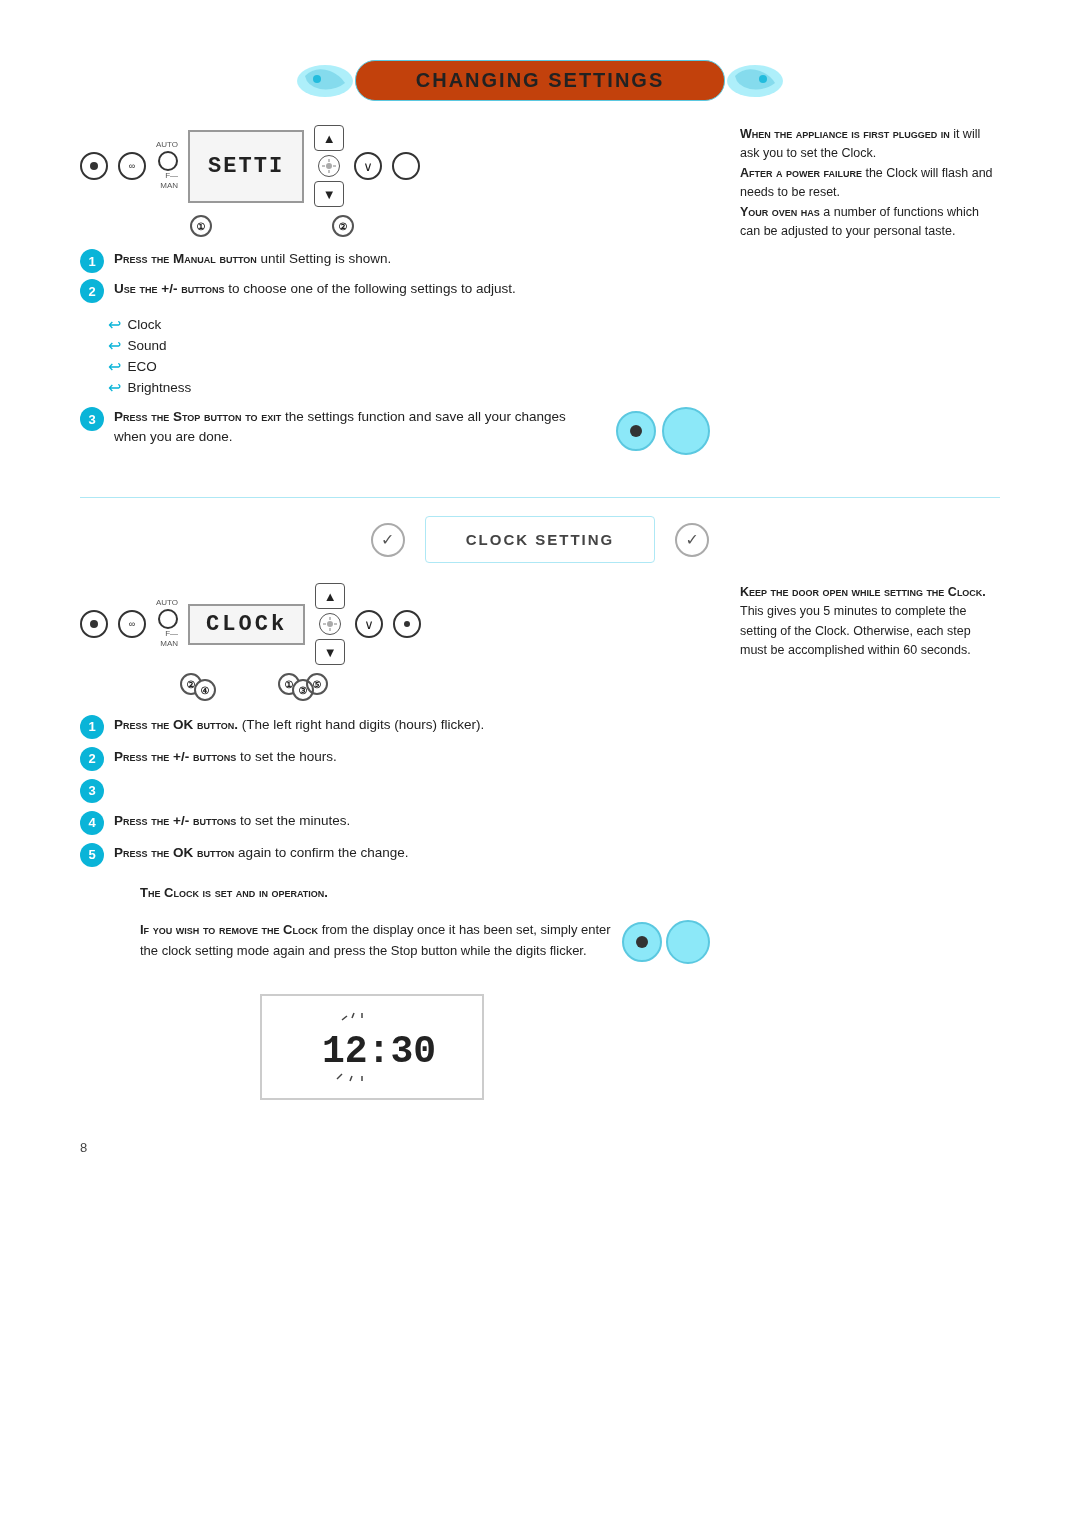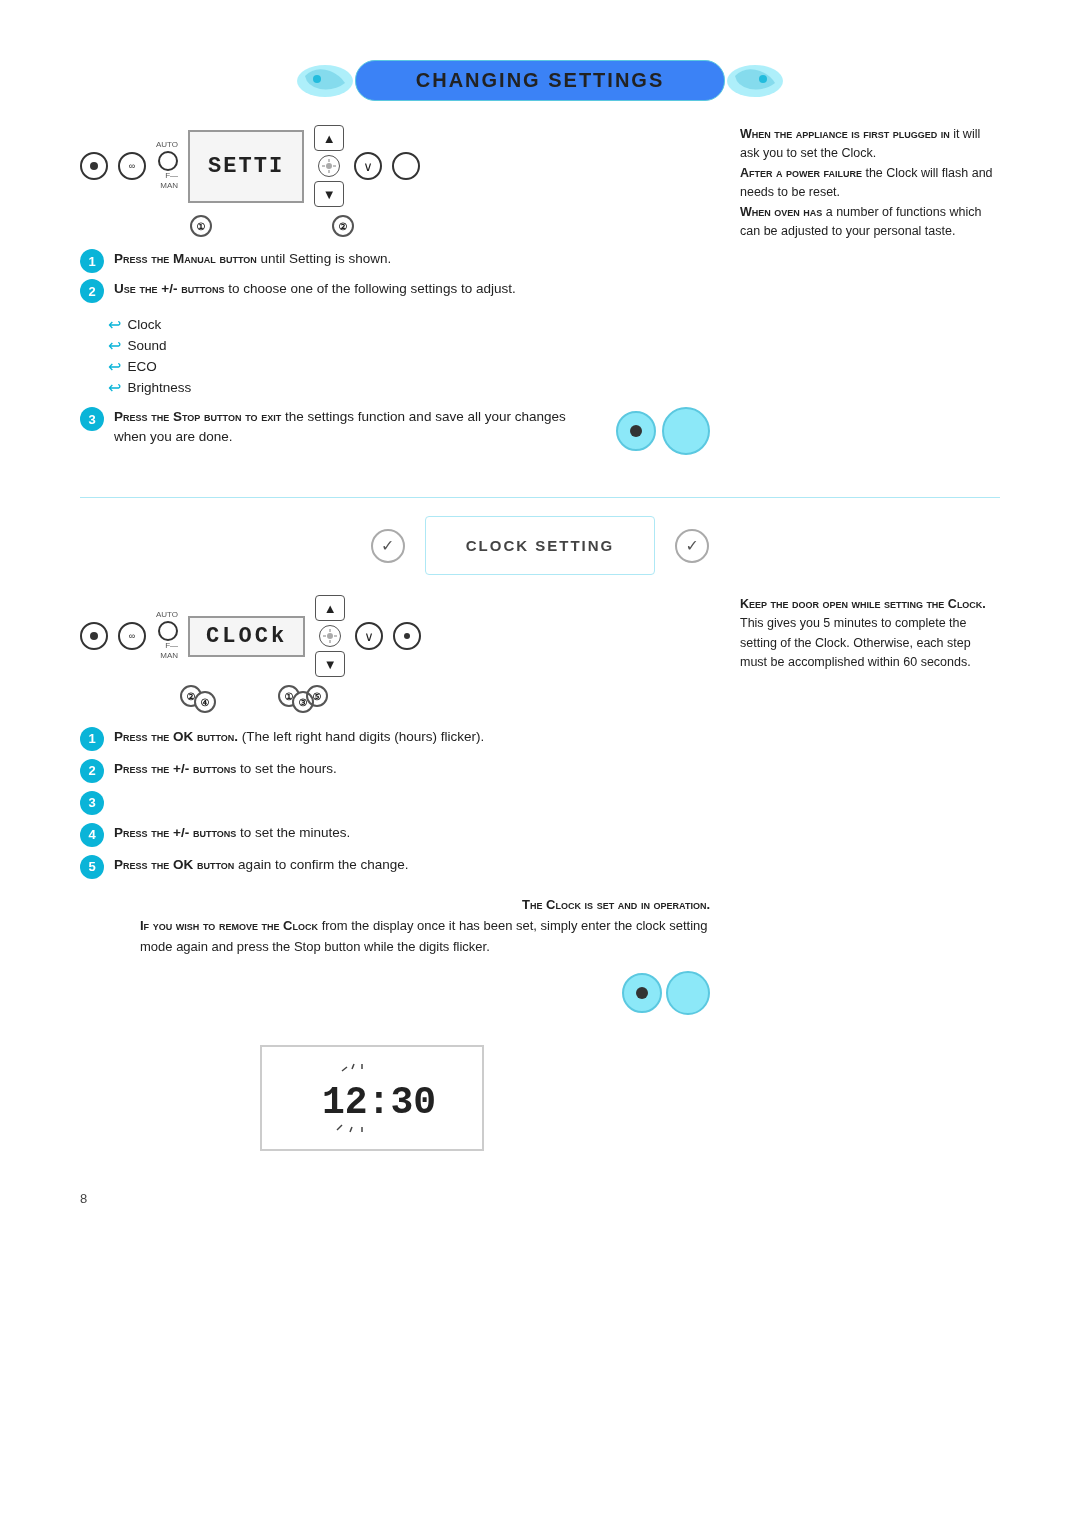--- a/index.html
+++ b/index.html
@@ -15,21 +15,21 @@
 
     
     .section-header {
       display: flex;
       align-items: center;
       justify-content: center;
       margin-bottom: 24px;
       position: relative;
     }
     .header-pill {
-      background: #3b82f6;
+      background: #c2410c;
       border-radius: 20px;
       padding: 8px 60px;
       font-size: 20px;
       font-weight: bold;
       letter-spacing: 2px;
       text-transform: uppercase;
       color: #222;
       border: 1.5px solid #5bc8e0;
     }
     .decorative-icon {
@@ -152,21 +152,21 @@
     .clock-section-header {
       display: flex;
       align-items: center;
       justify-content: center;
       gap: 20px;
       margin-bottom: 20px;
     }
     .clock-header-pill {
       border: 1.5px solid #aee8f5;
       border-radius: 4px;
-      padding: 20px 40px;
+      padding: 14px 40px;
       font-size: 15px;
       letter-spacing: 2px;
       font-weight: bold;
       color: #444;
       background: white;
     }
     .chevron-circle {
       width: 34px; height: 34px;
       border: 2px solid #aaa;
       border-radius: 50%;
@@ -195,21 +195,21 @@
     }
 
     
     .final-note {
       margin-left: 60px;
       margin-top: 10px;
       margin-bottom: 20px;
       font-size: 13px;
       line-height: 1.6;
     }
-    .final-note-title { font-variant: small-caps; font-weight: bold; margin-bottom: 0; text-align: right; }
+    .final-note-title { font-variant: small-caps; font-weight: bold; margin-bottom: 16px; }
 
     
     .clock-display-box {
       border: 2px solid #ccc;
       padding: 16px 30px;
       display: inline-flex;
       align-items: center;
       justify-content: flex-start;
       margin-left: 100px;
       margin-top: 10px;
@@ -352,21 +352,21 @@
         </div>
         <div style="width:48px;height:48px;background:#8ce8f8;border-radius:50%;border:2px solid #5bc8e0;"></div>
       </div>
     </div>
   </div>
 
   <div class="right-col">
     <p>
       <span class="bold-sc">When the appliance is first plugged in</span> it will ask you to set the Clock.<br>
       <span class="bold-sc">After a power failure</span> the Clock will flash and needs to be reset.<br>
-      <span class="bold-sc">When oven has</span> a number of functions which can be adjusted to your personal taste.
+      <span class="bold-sc">Your oven has</span> a number of functions which can be adjusted to your personal taste.
     </p>
   </div>
 </div>
 
 <div class="clock-section-divider"></div>
 
 <div class="clock-section-header">
   <div class="chevron-circle">
     <span>✓</span>
   </div>
@@ -459,21 +459,21 @@
         <span class="step-text">
           <span class="bold-sc">Press the OK button</span> again to confirm the change.
         </span>
       </li>
     </ul>
 
     <div class="final-note">
       <p class="final-note-title">
         <span class="sc">The Clock is set and in operation.</span>
       </p>
-      <div style="display:flex;align-items:flex-end;gap:14px;flex-direction:column;">
+      <div style="display:flex;align-items:flex-start;">
         <p style="flex:1;">
           <span class="bold-sc">If you wish to remove the Clock</span> from the display once it has been set,
           simply enter the clock setting mode again and press the Stop button
           while the digits flicker.
         </p>
         <div style="display:flex;align-items:center;gap:4px;flex-shrink:0;">
           <div class="stop-circle-btn">
             <div class="stop-dot"></div>
           </div>
           <div style="width:44px;height:44px;background:#8ce8f8;border-radius:50%;border:2px solid #5bc8e0;"></div>

